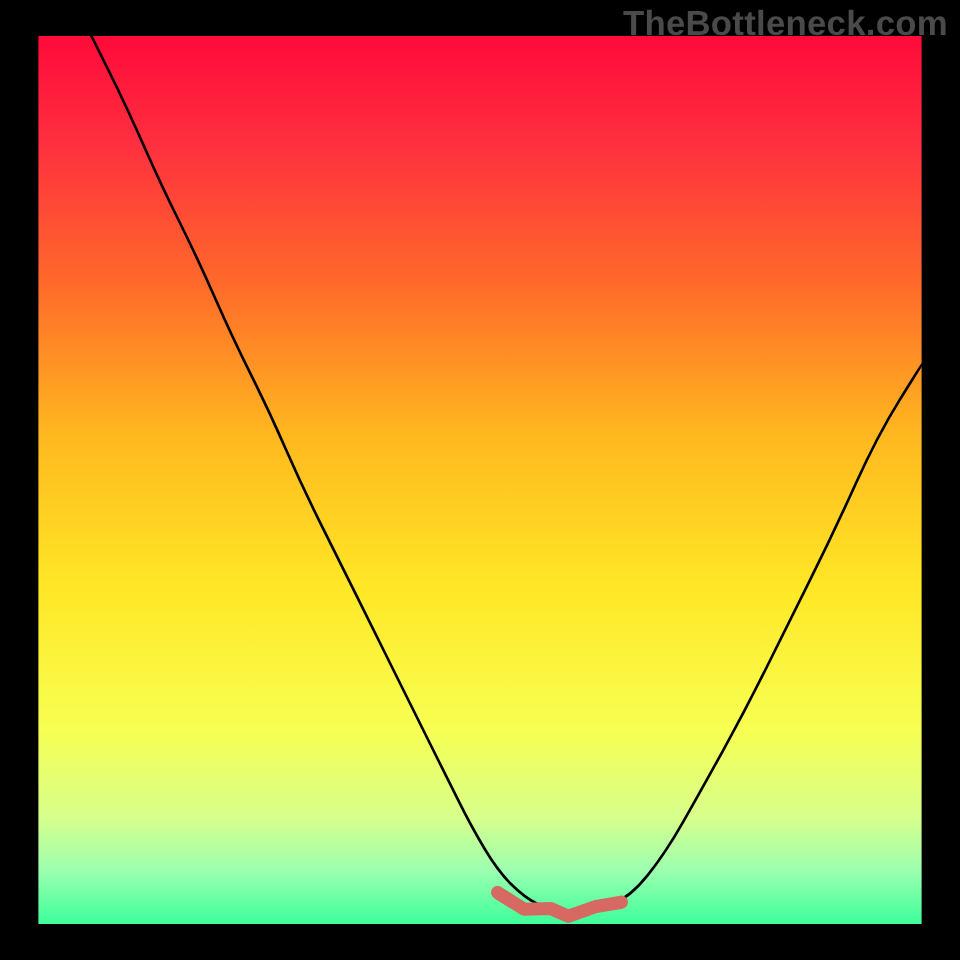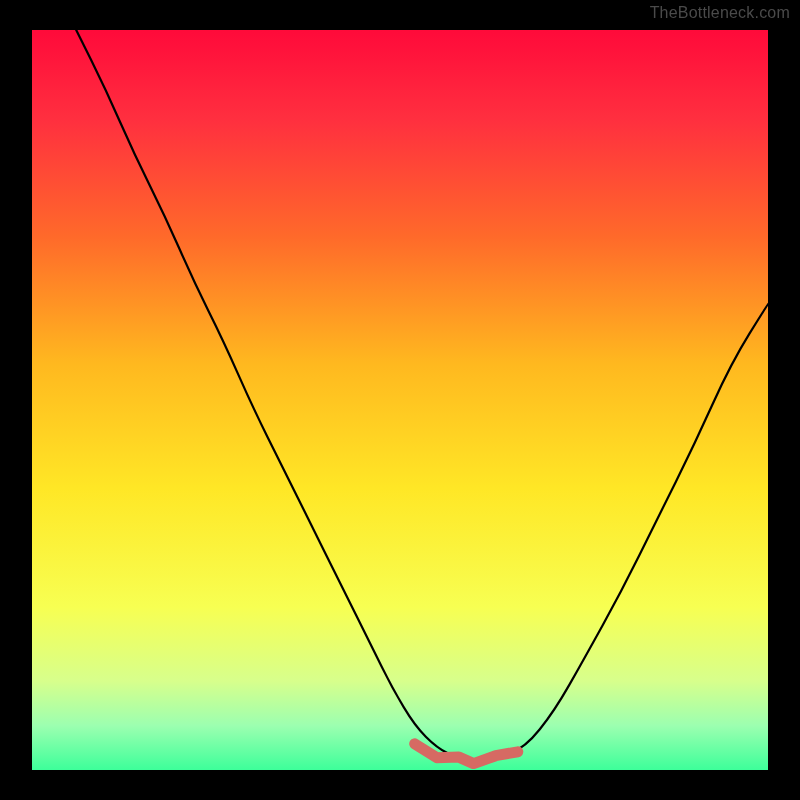--- a/index.html
+++ b/index.html
@@ -15,22 +15,22 @@
     position: relative;
     width: 800px;
     height: 800px;
     background: #000;
   }
   .watermark {
     position: absolute;
     top: 4px;
     right: 10px;
     color: #4a4a4a;
-    font-size: 16px;
-    font-weight: normal;
+    font-size: 29px;
+    font-weight: bold;
     z-index: 10;
     letter-spacing: 0.2px;
   }
   svg.plot {
     position: absolute;
     top: 0;
     left: 0;
   }
 </style>
 </head>

